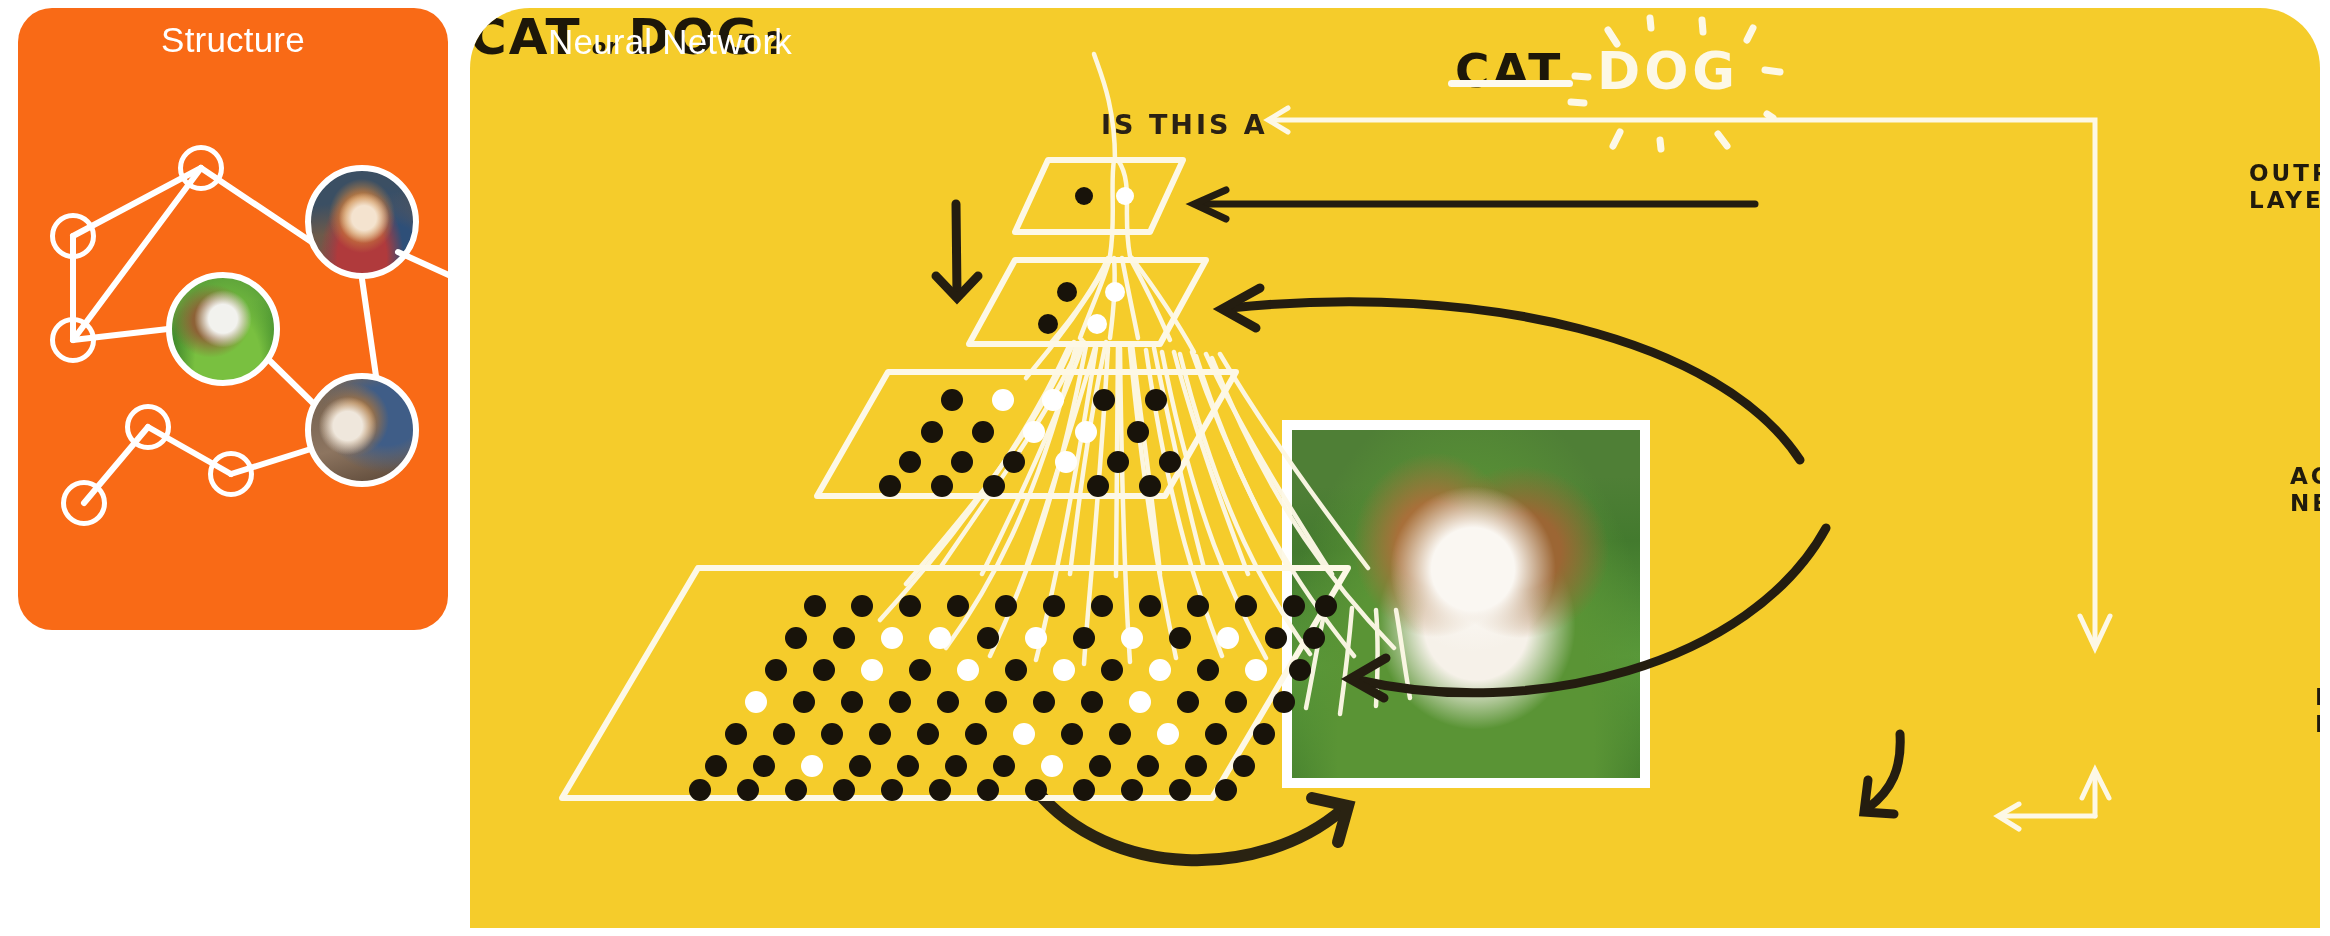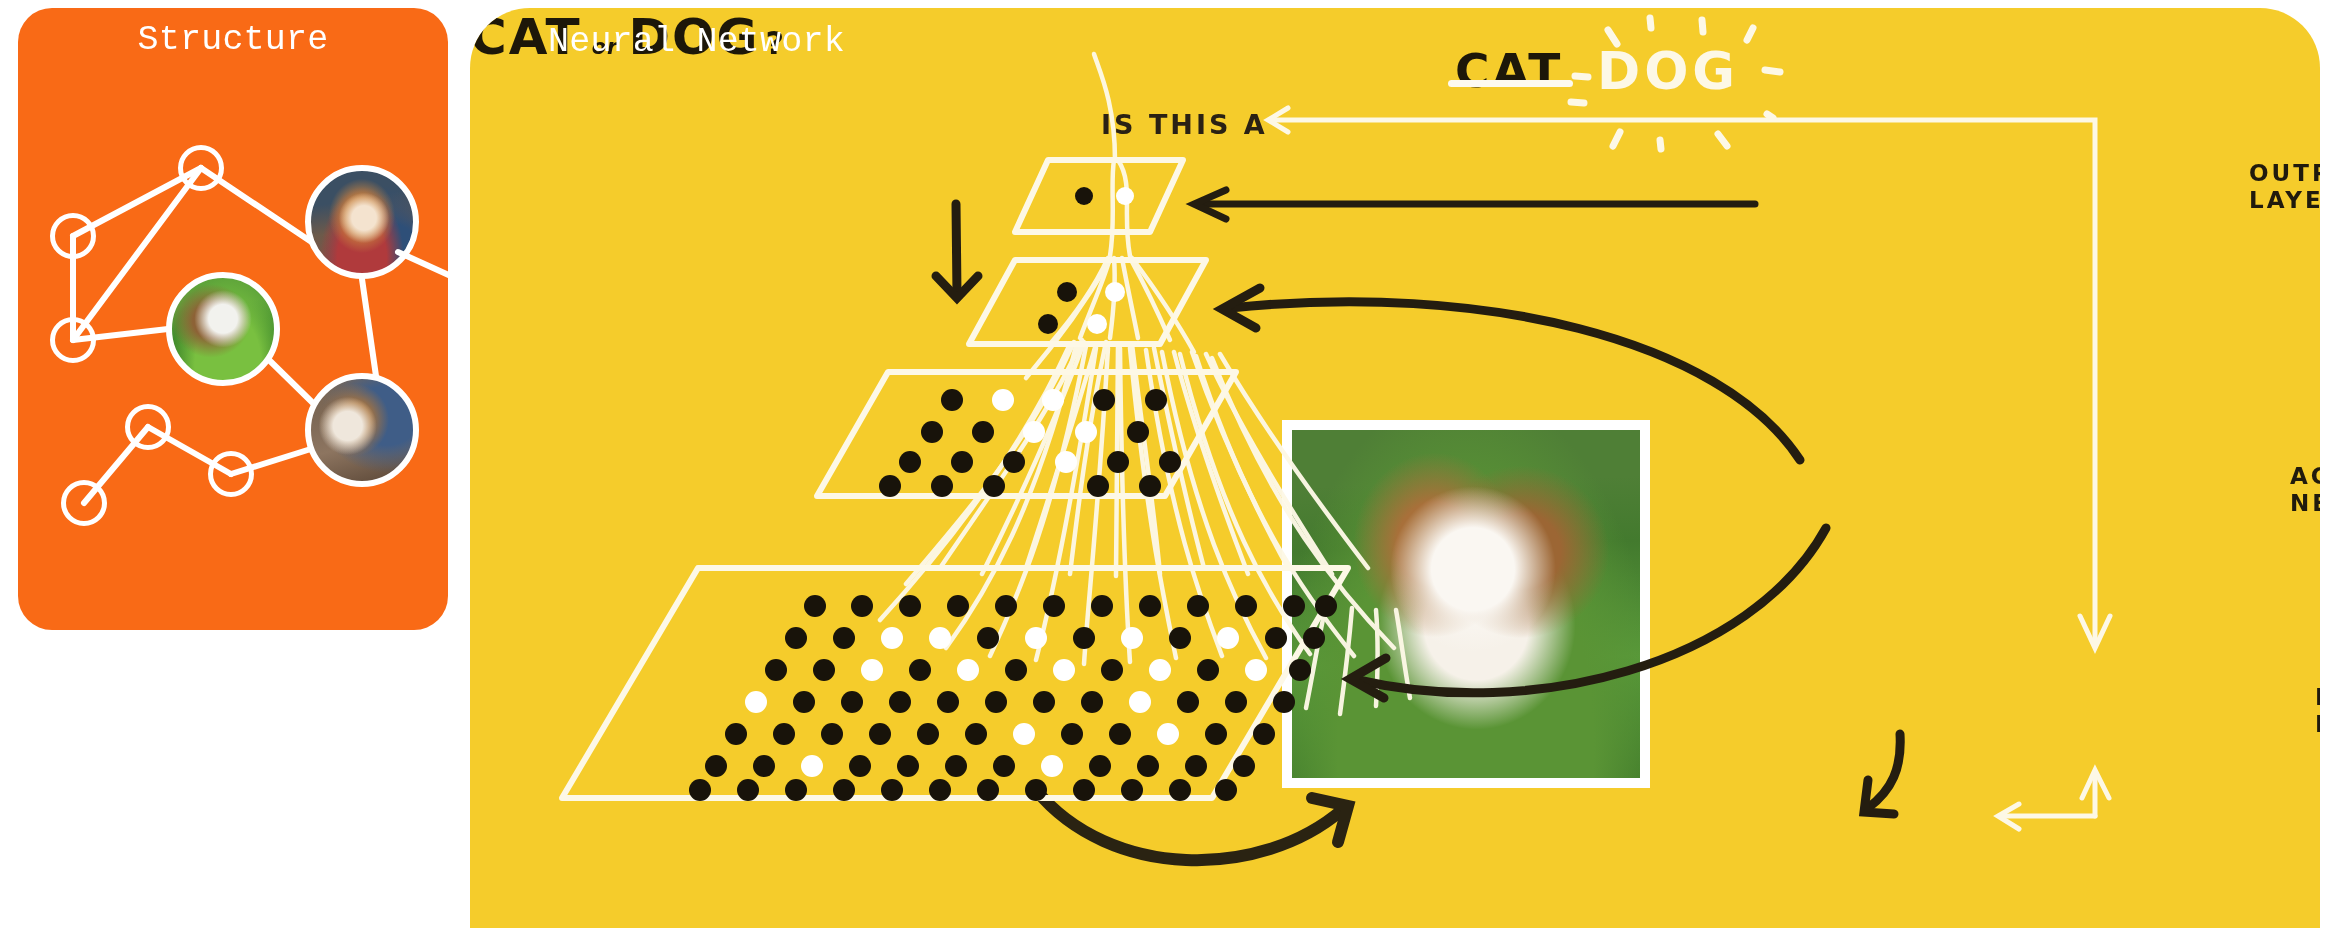--- a/index.html
+++ b/index.html
@@ -5,21 +5,21 @@
   html,body{margin:0;padding:0;background:#ffffff;}
   body{width:2330px;height:936px;font-family:"Liberation Sans",sans-serif;overflow:hidden;}
   .stage{position:relative;width:2330px;height:936px;background:#ffffff;}
 
   
   .panel{position:absolute;border-radius:34px;overflow:hidden;}
   #structure-panel{left:18px;top:8px;width:430px;height:622px;background:#f96a16;}
   #nn-panel{left:470px;top:8px;width:1850px;height:920px;background:#f5cc2b;border-radius:60px 60px 0 0;}
 
   .panel-title{position:absolute;color:#ffffff;font-size:35px;font-weight:400;letter-spacing:.2px;
-               font-family:Liberation Mono, monospace;white-space:nowrap;}
+               font-family:Liberation Sans, sans-serif;white-space:nowrap;}
   #structure-title{left:0;top:12px;width:430px;text-align:center;}
   #nn-title{left:78px;top:14px;}
 
   .svg-layer{position:absolute;left:0;top:0;width:100%;height:100%;}
 
   
   .gnode{position:absolute;border-radius:50%;border:5px solid #ffffff;box-sizing:border-box;background:transparent;}
   .photo-node{position:absolute;border-radius:50%;border:6px solid #ffffff;box-sizing:border-box;overflow:hidden;}
 
   

